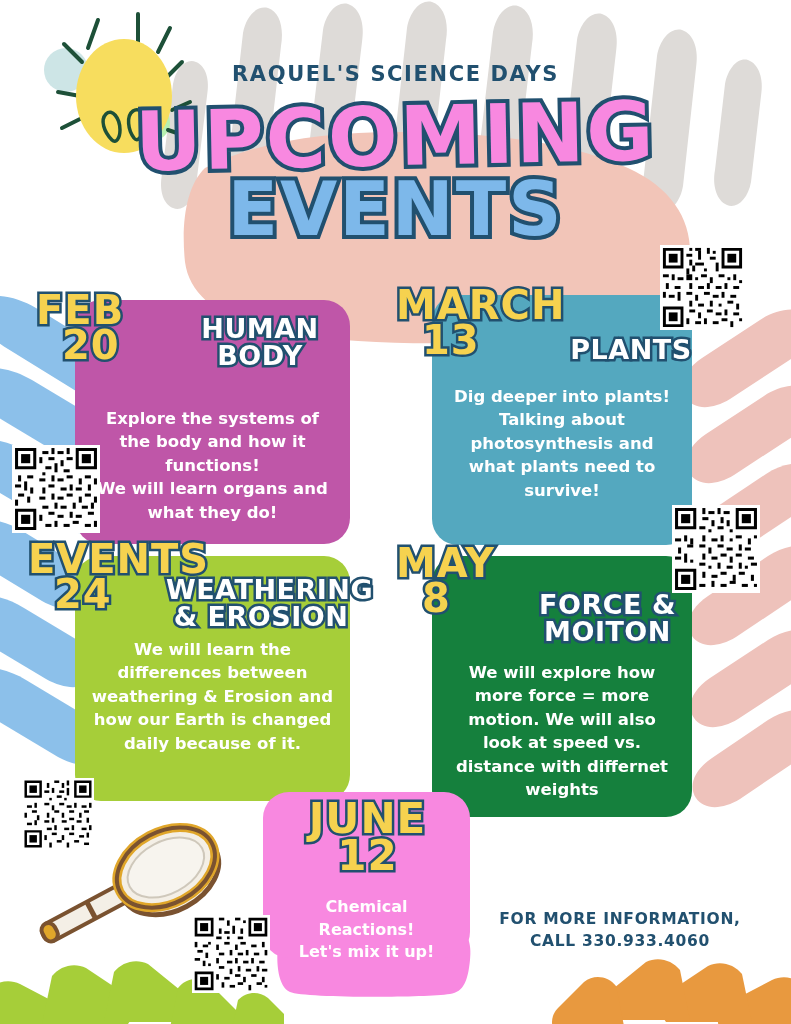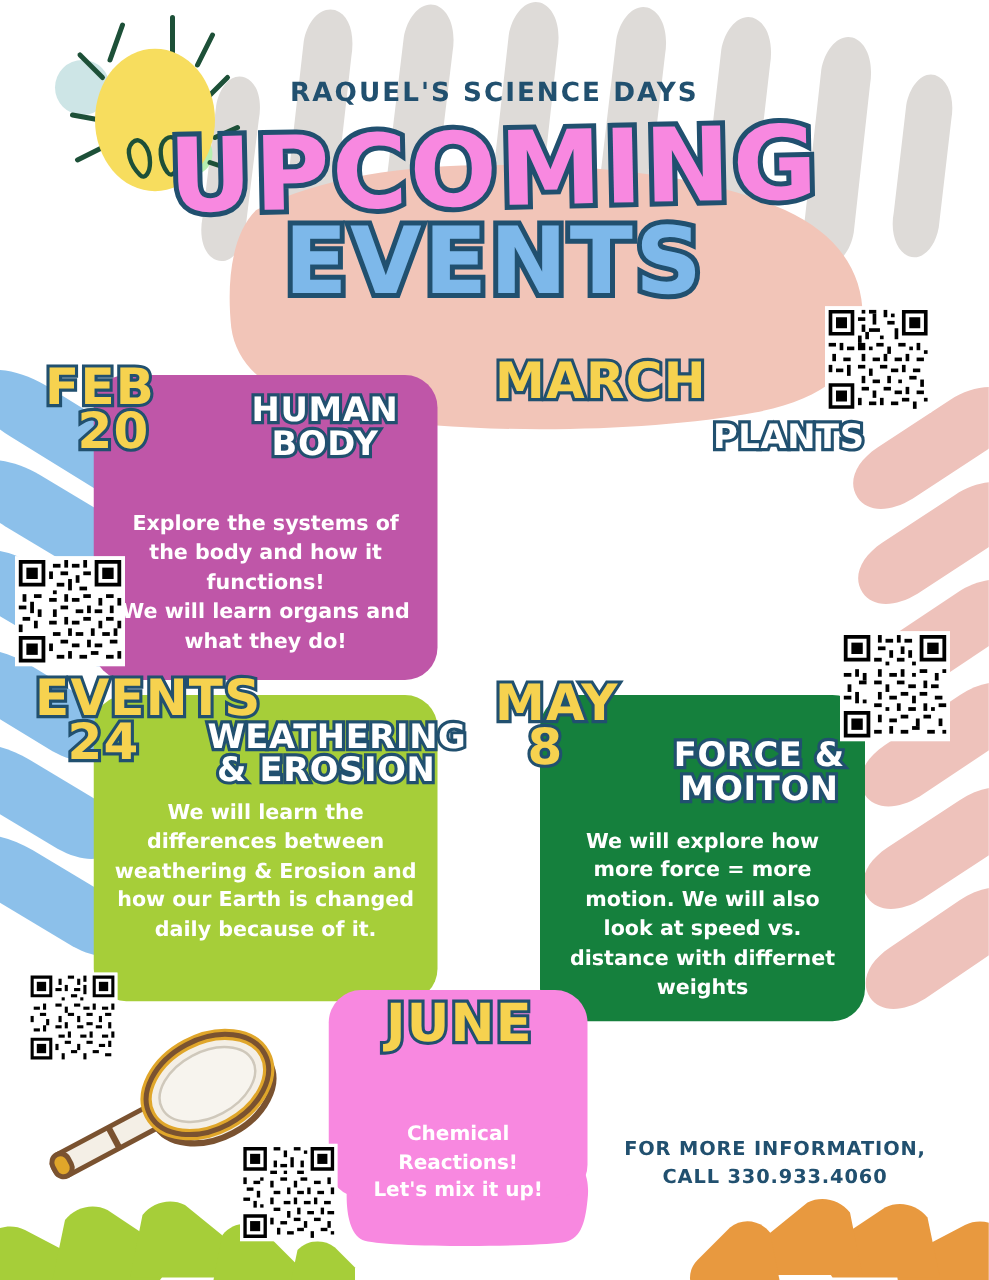--- a/index.html
+++ b/index.html
@@ -230,22 +230,26 @@
   </div>
   <div class="datebox" style="left:36px; top:10px;">
     <span class="date-month">FEB</span>
     <span class="date-day">20</span>
   </div>
   <div class="topic" style="left:185px; top:32px; width:150px;">
     <div>HUMAN</div>
     <div>BODY</div>
   </div>
 
+  <div class="card" style="left:432px; top:12px; width:260px; height:250px; background:#54a8bf;">
+    <div class="card-body" style="padding-top:90px;">Dig deeper into plants! Talking about photosynthesis and what plants need to survive!</div>
+  </div>
   <div class="datebox" style="left:396px; top:5px;">
     <span class="date-month">MARCH</span>
+    <span class="date-day">13</span>
   </div>
   <div class="topic" style="left:556px; top:53px; width:150px;">
     <div>PLANTS</div>
   </div>
 
   <div class="card" style="left:75px; top:273px; width:275px; height:245px; background:#a6ce39;">
     <div class="card-body" style="padding-top:82px;">We will learn the differences between weathering &amp; Erosion and how our Earth is changed daily because of it.</div>
   </div>
   <div class="datebox" style="left:28px; top:259px;">
     <span class="date-month">EVENTS</span>
@@ -267,20 +271,21 @@
     <div>FORCE &amp;</div>
     <div>MOITON</div>
   </div>
 
   <div class="card" style="left:263px; top:509px; width:207px; height:166px; background:#f888e0;">
     <div class="card-body" style="white-space:pre-line; padding-top:104px; font-size:16px;">Chemical Reactions!
 Let's mix it up!</div>
   </div>
   <div class="datebox" style="left:295px; top:518px; text-align:center; width:145px;">
     <span class="date-month" style="font-size:42px;">JUNE</span>
+    <span class="date-day" style="padding-left:0; font-size:42px;">12</span>
   </div>
 </div>
 
 <svg class="qr" style="left:660px; top:245px;" width="85" height="85" viewBox="0 0 29 29">
   <rect width="29" height="29" fill="#fff"></rect>
   <g fill="#000">
     <path d="M1 1h7v7h-7z M2 2v5h5v-5z"></path>
       <rect x="3" y="3" width="3" height="3"></rect>
     <path d="M21 1h7v7h-7z M22 2v5h5v-5z"></path>
       <rect x="23" y="3" width="3" height="3"></rect>

